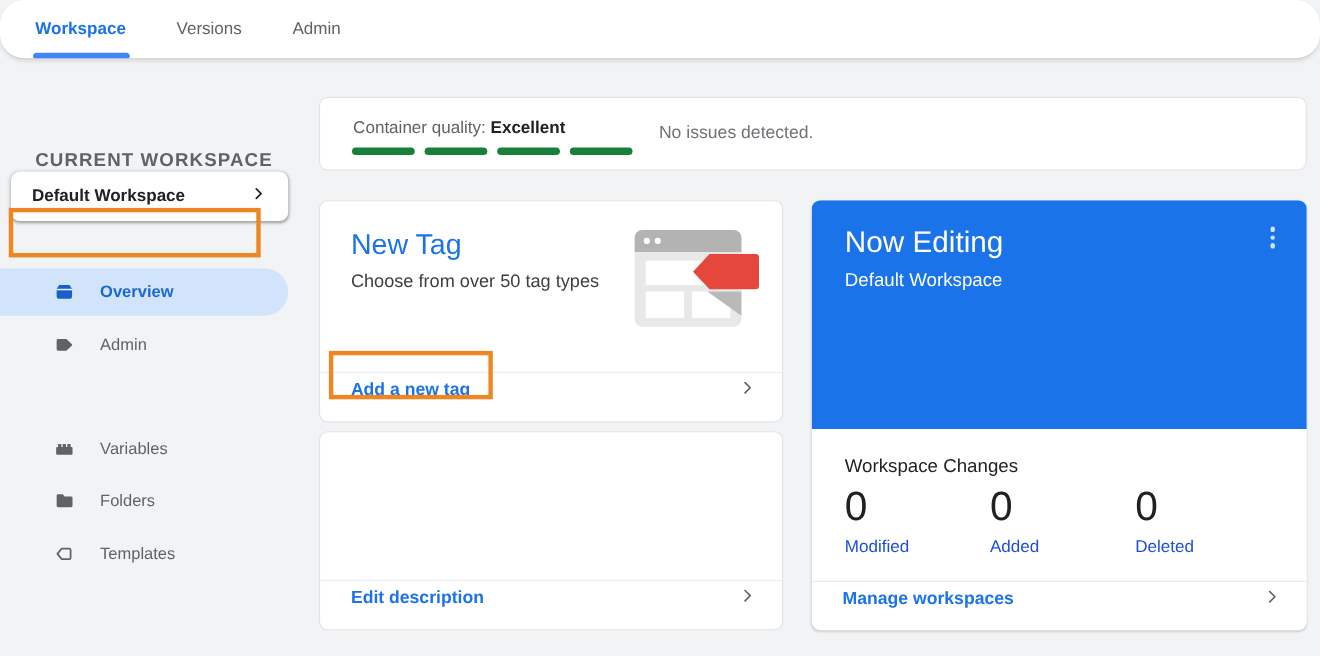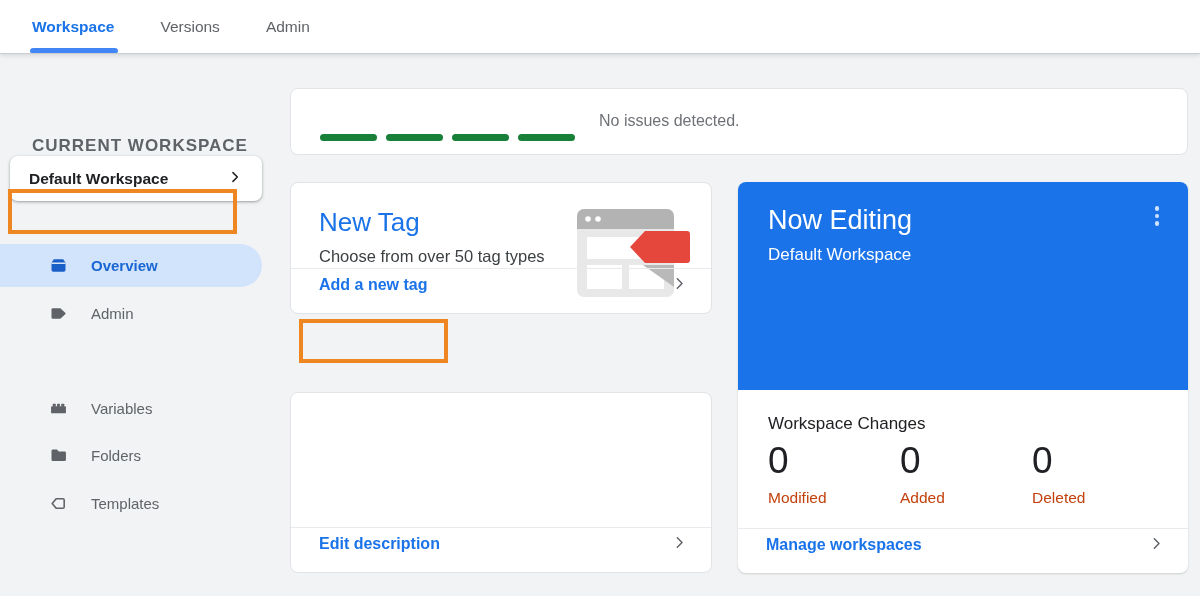--- a/index.html
+++ b/index.html
@@ -12,20 +12,21 @@
     color:#202124;
   }
 
   
   .header {
     position:absolute; top:0; left:0; width:1200px; height:54px;
     background:#ffffff;
     border-bottom:1px solid #c9cdd1;
     box-shadow:0 2px 4px rgba(0,0,0,0.10);
     z-index:5;
+    border-radius:22px;
   }
   .tabs { display:flex; align-items:center; height:100%; padding-left:32px; gap:46px; }
   .tab { font-size:15.5px; color:#5f6368; cursor:pointer; position:relative; height:100%; display:flex; align-items:center; }
   .tab.active { color:#1a73e8; font-weight:700; }
   .tab-underline {
     position:absolute; left:30px; bottom:0; width:88px; height:5px;
     background:#4285f4; border-radius:4px 4px 2px 2px;
   }
 
   
@@ -74,21 +75,21 @@
 
   
   .quality-banner { left:290px; top:34px; width:898px; height:67px; }
   .qb-textline { position:absolute; left:30px; top:19px; font-size:15.5px; color:#5f6368; }
   .qb-textline b { color:#202124; font-weight:700; }
   .qb-bars { position:absolute; left:29px; top:45px; display:flex; gap:9px; }
   .qb-bar { width:57px; height:7px; border-radius:4px; background:#188038; }
   .qb-message { position:absolute; left:308px; top:23px; font-size:16px; color:#6e7276; }
 
   
-  .newtag-card { left:290px; top:128px; width:422px; height:132px; }
+  .newtag-card { left:290px; top:128px; width:422px; height:202px; }
   .newtag-card .card-title { position:absolute; left:28px; top:24px; }
   .card-subtitle { position:absolute; left:28px; top:61px; width:245px; font-size:16.5px; line-height:25px; color:#3c4043; }
   .newtag-illustration { position:absolute; right:16px; top:18px; }
 
   
   .description-card { left:290px; top:338px; width:422px; height:181px; }
   .description-card .card-title { position:absolute; left:28px; top:24px; }
 
   
   .nowediting-card { left:738px; top:128px; width:450px; height:391px; overflow:hidden; border:none;
@@ -97,21 +98,21 @@
   .ne-title { position:absolute; left:30px; top:23px; font-size:27px; color:#fff; }
   .ne-subtitle { position:absolute; left:30px; top:63px; font-size:17px; color:#fff; }
   .kebab { position:absolute; right:22px; top:24px; width:18px; height:26px;
     display:flex; flex-direction:column; align-items:center; gap:3px; cursor:pointer; }
   .kebab i { width:4.5px; height:4.5px; border-radius:50%; background:rgba(255,255,255,0.8); }
   .ne-changes-title { position:absolute; left:30px; top:232px; font-size:17px; color:#202124; }
   .ne-stats { position:absolute; left:30px; top:258px; display:flex; }
   .stat { width:132px; }
   .stat:last-child { width:auto; }
   .stat-value { font-size:37px; font-weight:400; color:#202124; line-height:42px; }
-  .stat-label { font-size:15.5px; color:#c2410c; margin-top:7px; }
+  .stat-label { font-size:15.5px; color:#1d4ed8; margin-top:7px; }
 
   .chev { flex:0 0 auto; }
   .content { position:absolute; top:54px; left:0; right:0; bottom:0; }
 </style>
 </head>
 <body>
 
 <div class="header">
   <div class="tabs">
     <div class="tab active">Workspace</div>
@@ -180,20 +181,24 @@
       <span class="nav-icon">
         <svg width="21" height="21" viewBox="0 0 24 24">
           <path fill="none" stroke="#5f6368" stroke-width="1.8" stroke-linejoin="round" d="M9.3 6.5 H17 a1.5 1.5 0 0 1 1.5 1.5 v8 A1.5 1.5 0 0 1 17 17.5 H9.3 L4.8 12 Z"></path>
         </svg>
       </span>
       <span>Templates</span>
     </div>
   </div>
 
   <div class="card quality-banner">
+    <div class="qb-textline">
+      <span>Container quality:</span>
+      <b>Excellent</b>
+    </div>
     <div class="qb-bars">
       <span class="qb-bar"></span>
       <span class="qb-bar"></span>
       <span class="qb-bar"></span>
       <span class="qb-bar"></span>
     </div>
     <div class="qb-message">No issues detected.</div>
   </div>
 
   <div class="card newtag-card">

